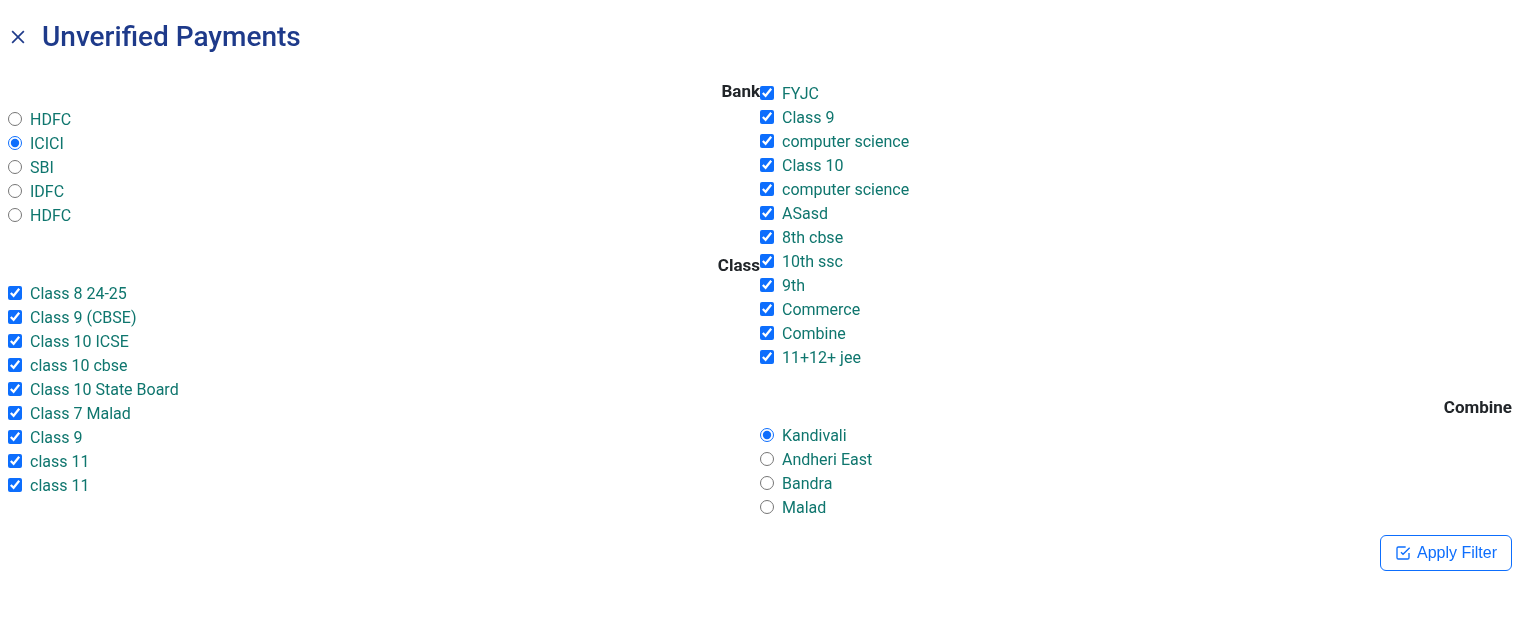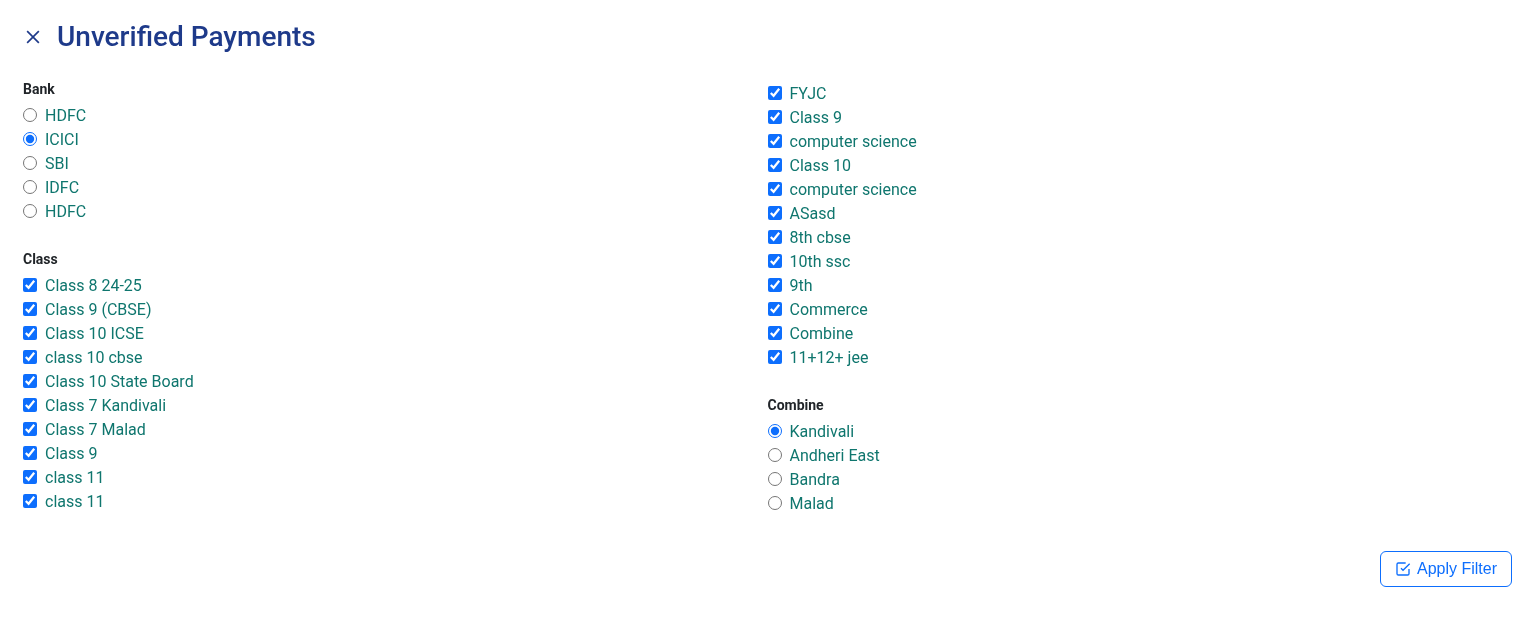--- a/index.html
+++ b/index.html
@@ -9,21 +9,21 @@
     margin: 0;
     padding: 0;
     font-family: -apple-system, BlinkMacSystemFont, "Segoe UI", Roboto, "Helvetica Neue", Arial, sans-serif;
     font-size: 16px;
     color: #212529;
     background: #fff;
     width: 1532px;
     position: relative;
   }
   .container {
-    padding: 20px 20px 80px 23px;
+    padding: 20px 20px 80px 8px;
   }
   .header {
     display: flex;
     align-items: center;
     gap: 14px;
     margin-bottom: 28px;
   }
   .close-icon {
     width: 20px;
     height: 20px;
@@ -41,22 +41,23 @@
   .columns {
     display: flex;
     align-items: flex-start;
   }
   .col {
     flex: 1;
     min-width: 0;
   }
   .section-heading {
     font-weight: 700;
-    font-size: 14px;
+    font-size: 17px;
     margin: 0 0 6px 0;
+    text-align: right;
   }
   .class-heading {
     margin-top: 28px;
   }
   .option-row {
     display: flex;
     align-items: center;
     height: 24px;
     gap: 8px;
   }
@@ -78,21 +79,21 @@
     font-size: 16px;
     color: #0f766e;
     cursor: pointer;
   }
   .branches-heading {
     margin-top: 28px;
   }
   .footer {
     position: absolute;
     right: 20px;
-    bottom: 8px;
+    bottom: 28px;
   }
   .apply-btn {
     display: inline-flex;
     align-items: center;
     gap: 6px;
     padding: 8px 14px;
     border: 1px solid #0d6efd;
     border-radius: 6px;
     background: #fff;
     color: #0d6efd;
@@ -163,24 +164,20 @@
           <div class="option-row">
             <input type="checkbox" checked="" style="">
             <span class="option-label">class 10 cbse</span>
           </div>
           <div class="option-row">
             <input type="checkbox" checked="" style="">
             <span class="option-label">Class 10 State Board</span>
           </div>
           <div class="option-row">
             <input type="checkbox" checked="" style="">
-            <span class="option-label">Class 7 Kandivali</span>
-          </div>
-          <div class="option-row">
-            <input type="checkbox" checked="" style="">
             <span class="option-label">Class 7 Malad</span>
           </div>
           <div class="option-row">
             <input type="checkbox" checked="" style="">
             <span class="option-label">Class 9</span>
           </div>
           <div class="option-row">
             <input type="checkbox" checked="" style="">
             <span class="option-label">class 11</span>
           </div>

